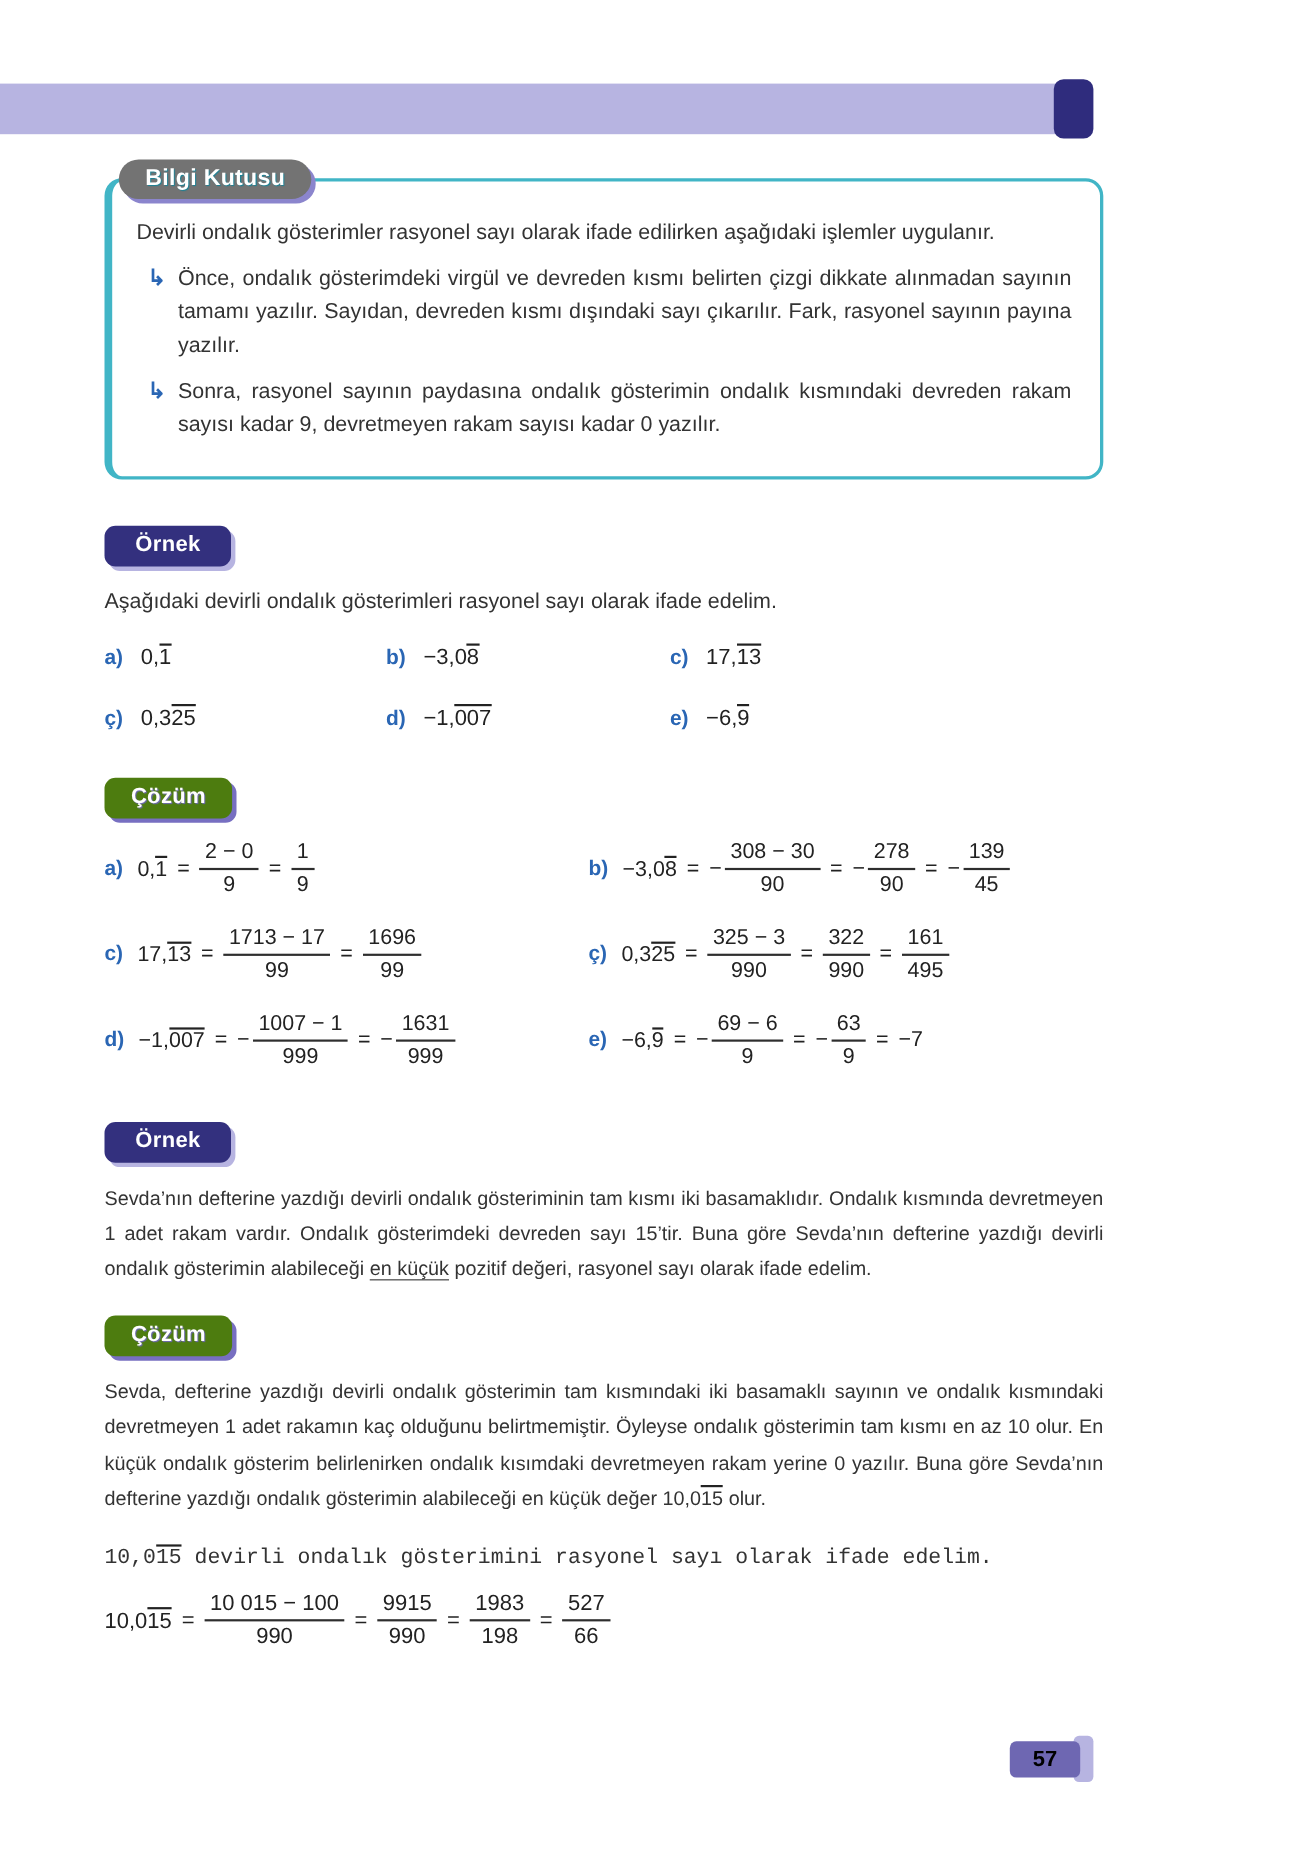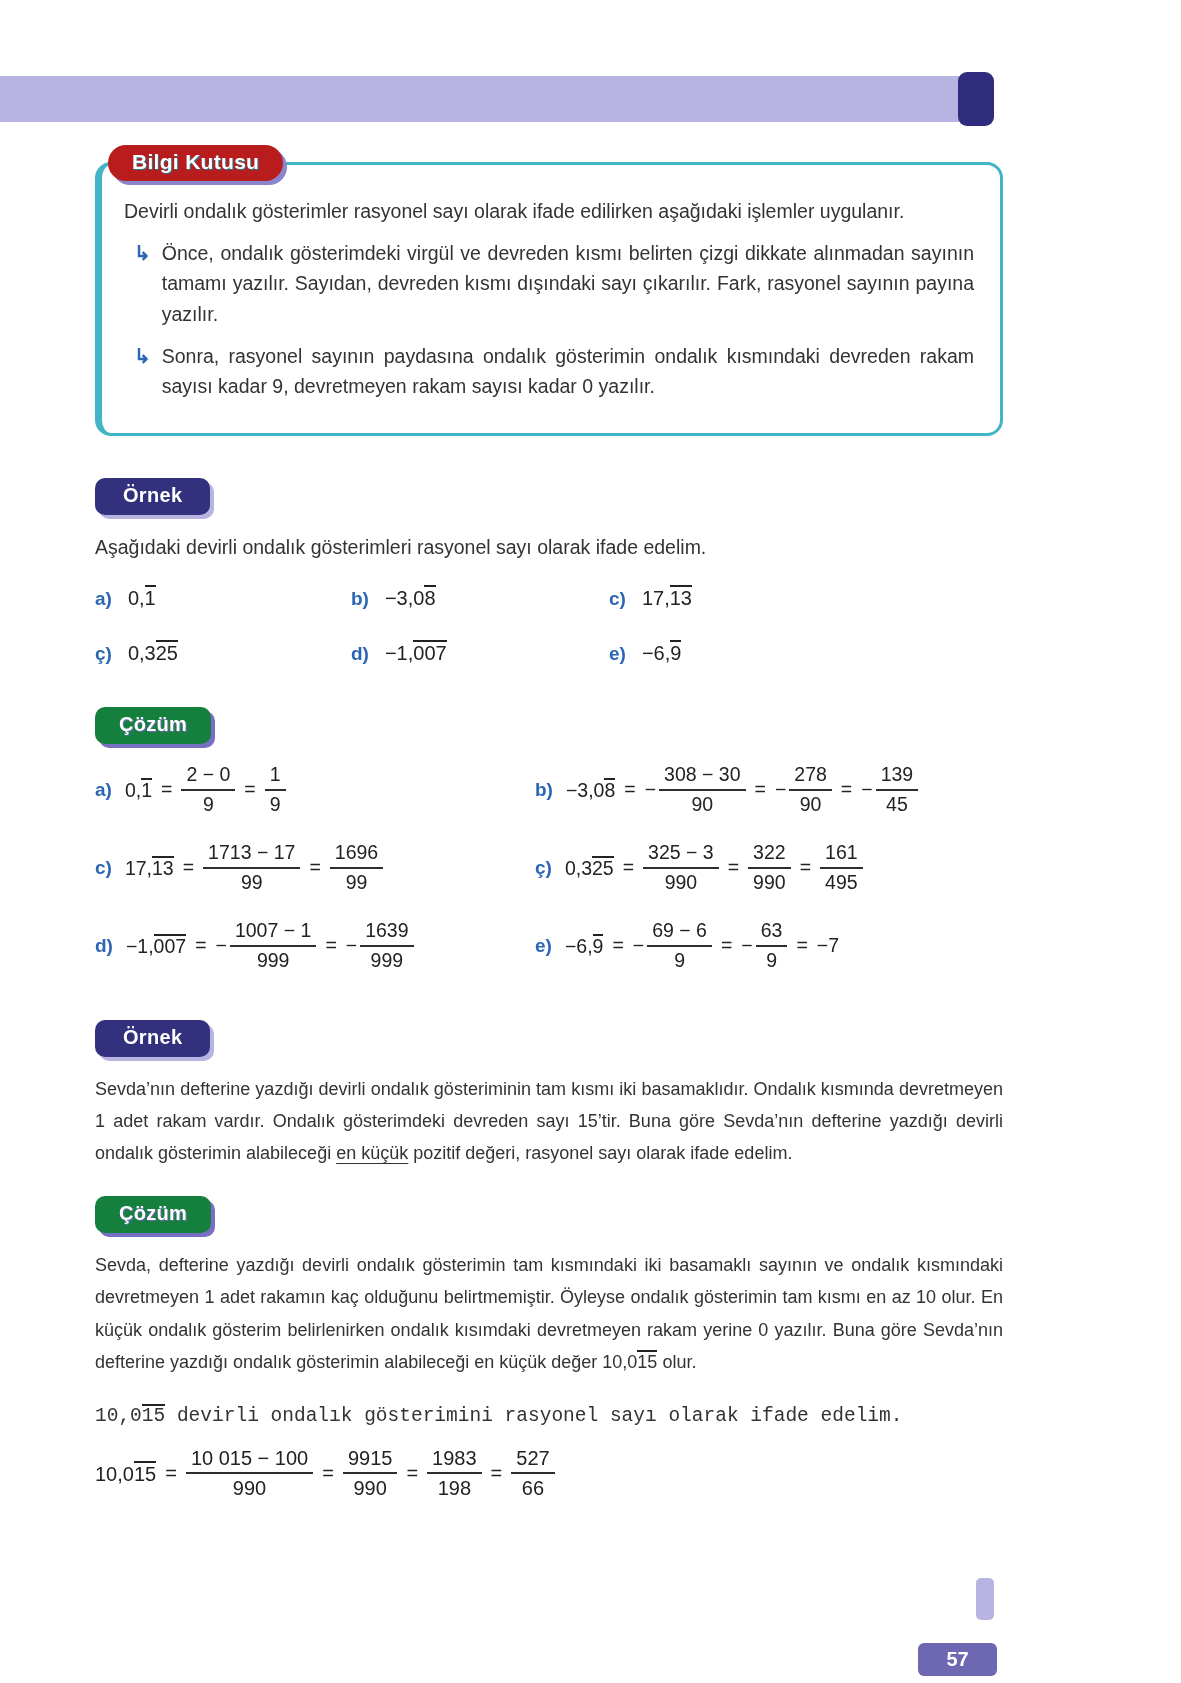--- a/index.html
+++ b/index.html
@@ -15,30 +15,30 @@
   }
   .top-bar-cap {
     position: absolute; top: 72px; left: 958px; width: 36px; height: 54px;
     background: #2f2c7d; border-radius: 9px;
   }
   .content { position: absolute; left: 95px; top: 140px; width: 908px; }
 
   
   .badge { display: inline-block; color: #fff; font-weight: bold; letter-spacing: .3px; }
   .badge-teal {
-    position: absolute; top: -20px; left: 6px; background: #b91c1c;
+    position: absolute; top: -20px; left: 6px; background: #737373;
     font-size: 21px; padding: 5px 24px 7px; border-radius: 20px;
     box-shadow: 4px 4px 0 #8b85cd; text-shadow: 1px 1px 1px #1a8296;
   }
   .badge-ornek {
     background: #33307e; font-size: 20px; padding: 6px 28px 8px;
     border-radius: 10px; box-shadow: 4px 4px 0 #b7b4e1;
   }
   .badge-cozum {
-    background: #15803d; font-size: 20px; padding: 6px 24px 8px;
+    background: #4d7c0f; font-size: 20px; padding: 6px 24px 8px;
     border-radius: 10px; box-shadow: 4px 4px 0 #776fc1;
     text-shadow: 1px 1px 1px #6f68b8;
     text-align: center;
   }
 
   
   .info-box {
     position: relative; margin-top: 22px;
     border: 3px solid #41b5c6; border-left-width: 7px;
     border-radius: 16px; padding: 32px 26px 20px 22px;
@@ -86,22 +86,22 @@
   .underlined { text-decoration: underline; text-underline-offset: 4px; }
   .final-line { font-size: 19.5px; margin-top: 22px; line-height: 1.7; font-family: Liberation Mono, monospace; }
   .final-eq { margin-top: 12px; font-size: 20px; }
 
   
   .page-num-accent {
     position: absolute; left: 976px; top: 1578px; width: 18px; height: 42px;
     background: #b7b4e1; border-radius: 5px;
   }
   .page-num {
-    position: absolute; left: 918px; top: 1643px; width: 79px; height: 33px;
-    background: #6e67b2; color: #ffffff; font-weight: bold; font-size: 20px;
+    position: absolute; left: 918px; top: 1583px; width: 64px; height: 33px;
+    background: #6e67b2; color: #000000; font-weight: bold; font-size: 20px;
     display: flex; align-items: center; justify-content: center; border-radius: 6px;
   }
 </style>
 </head>
 <body>
 
 <div class="top-bar"></div>
 <div class="top-bar-cap"></div>
 
 <div class="content">
@@ -242,21 +242,21 @@
           <span class="dec"><span class="pre">−1,</span><span class="ovl">007</span></span>
           <span class="eq">=</span>
           <span class="sign">−</span>
           <span class="frac">
             <span class="num">1007 − 1</span>
             <span class="den">999</span>
           </span>
           <span class="eq">=</span>
           <span class="sign">−</span>
           <span class="frac">
-            <span class="num">1639</span>
+            <span class="num">1631</span>
             <span class="den">999</span>
           </span>
         </span>
     </div>
     <div class="sol-item">
       <span class="lbl">e)</span>
       <span class="equation">
           <span class="dec"><span class="pre">−6,</span><span class="ovl">9</span></span>
           <span class="eq">=</span>
           <span class="sign">−</span>

